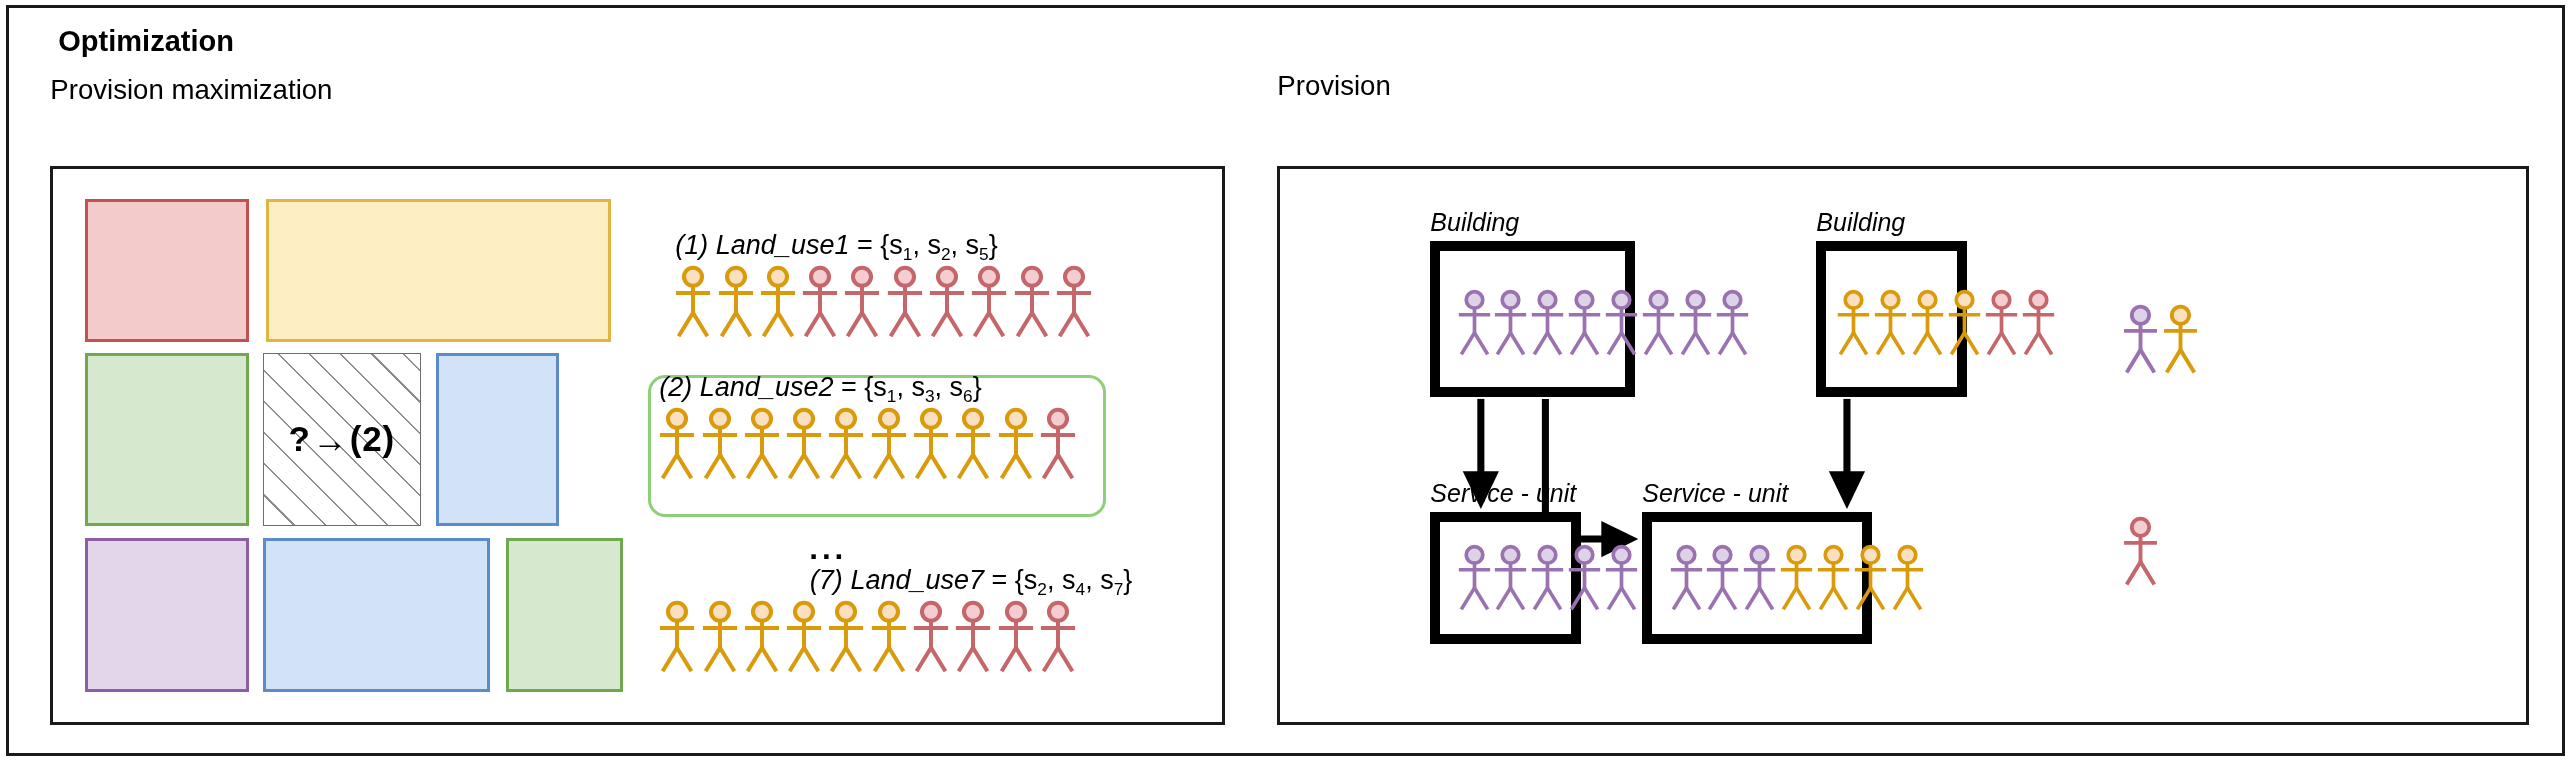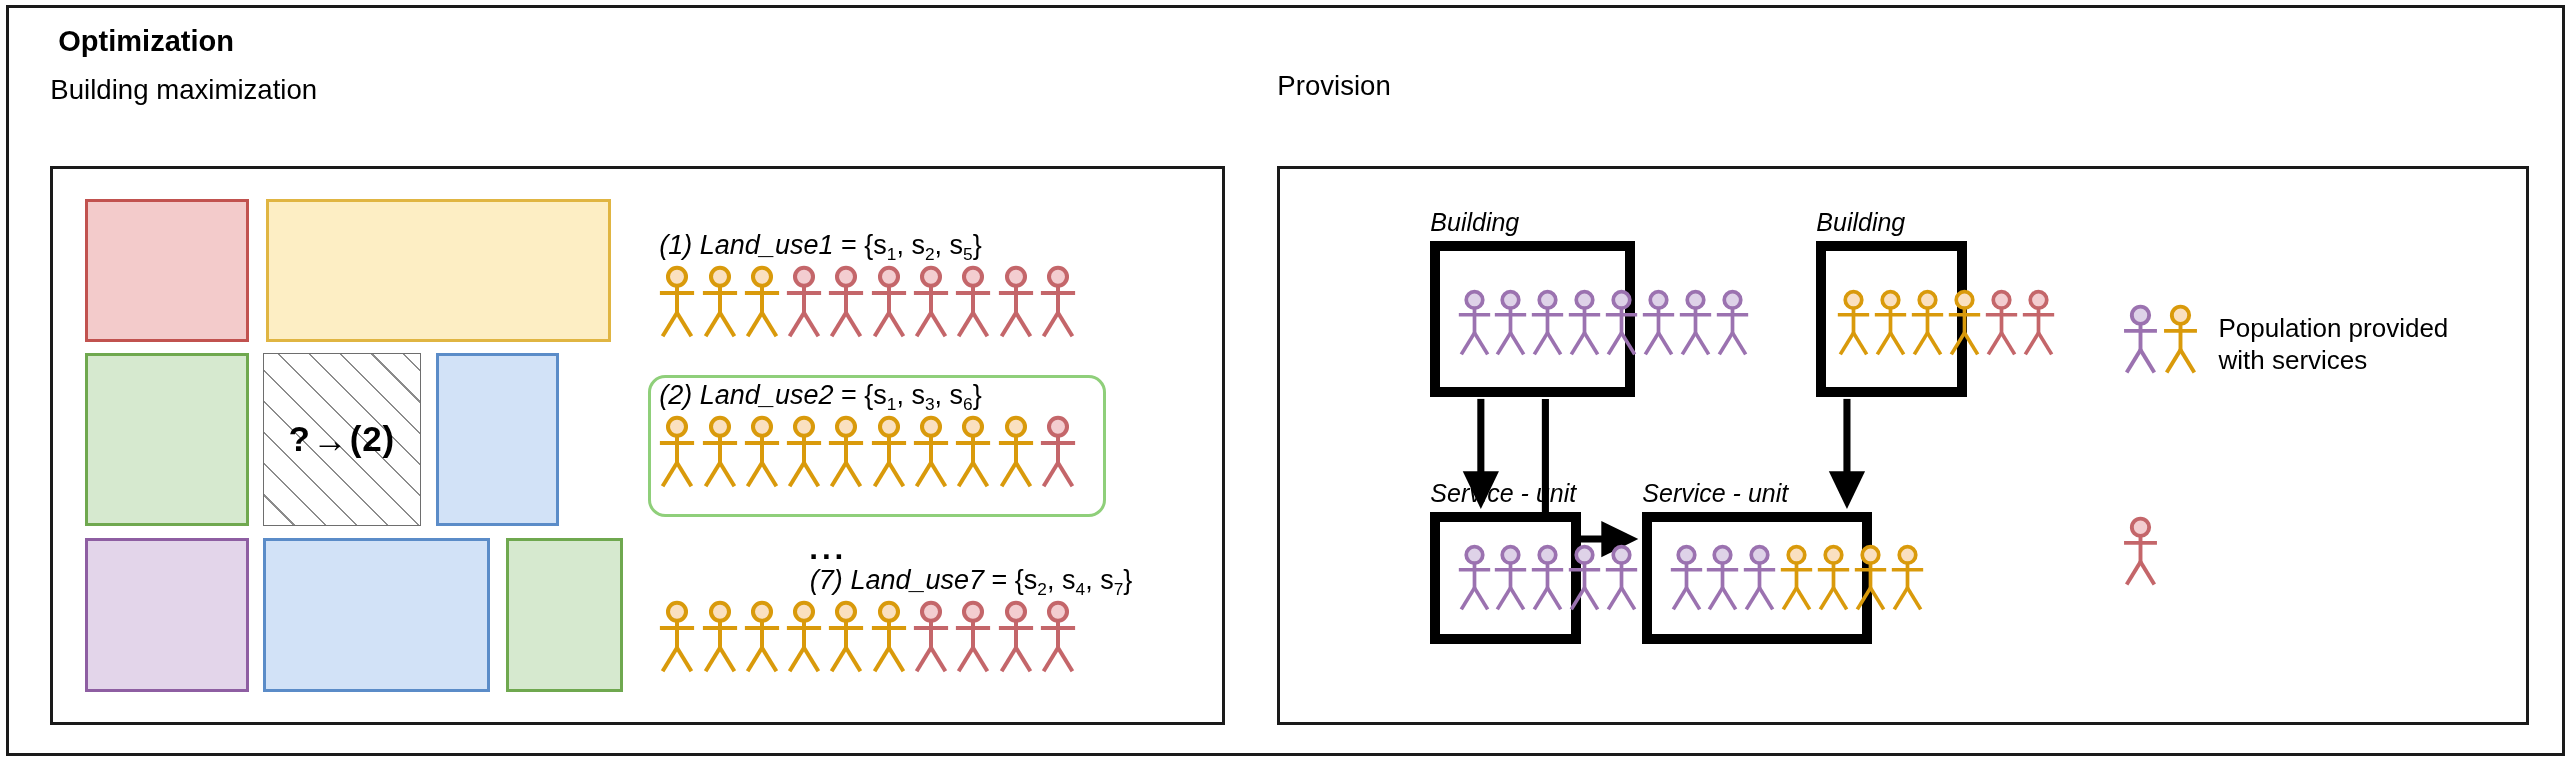--- a/index.html
+++ b/index.html
@@ -166,21 +166,21 @@
     padding-top: 7.9px;
   }
 </style>
 </head>
 <body>
 
 <div class="outer-frame">
 
   <div class="opt-title">Optimization</div>
 
-  <div class="panel-heading heading-left">Building maximization</div>
+  <div class="panel-heading heading-left">Provision maximization</div>
 
   <div class="panel-heading heading-right">Provision</div>
 
   <div class="panel panel-left">
 
     <div class="grid-area">
       <div class="cell" style="left:0px;   top:0px;   width:164px; height:143px; background:#f3cbcb; border-color:#c1524f;"></div>
 
       <div class="cell" style="left:181px; top:0px;   width:345px; height:143px; background:#fdeec4; border-color:#e0b542;"></div>
 
@@ -198,21 +198,21 @@
 
       <div class="cell" style="left:0px;   top:339px; width:164px; height:154px; background:#e3d5ea; border-color:#8e5ea2;"></div>
 
       <div class="cell" style="left:178px; top:339px; width:227px; height:154px; background:#d2e2f7; border-color:#5b8cc8;"></div>
 
       <div class="cell" style="left:421px; top:339px; width:117px; height:154px; background:#d6e9cf; border-color:#6fa84f;"></div>
     </div>
 
     <div class="formula-block">
 
-      <div class="formula-row" style="top:63px;">
+      <div class="formula-row" style="top:63px;margin-left:16px;">
         <div class="formula-text">
           <span>(1)</span>
           <span>Land_use1</span>
           <span class="braced">=</span>
           <span class="braced">{s<sub>1</sub>, s<sub>2</sub>, s<sub>5</sub>}</span>
         </div>
         <div class="fig-row" style="top: 33px; gap: 6.3px;">
             <svg viewBox="0 0 40 82" width="36" height="74" class="fig">
               <circle cx="20" cy="13" r="10" fill="#fae0c0" stroke="#d99a0b" stroke-width="4.5"></circle>
               <line x1="20" y1="23" x2="20" y2="54" stroke="#d99a0b" stroke-width="4.5"></line>
@@ -280,21 +280,21 @@
               <circle cx="20" cy="13" r="10" fill="#f3cdd0" stroke="#c4666a" stroke-width="4.5"></circle>
               <line x1="20" y1="23" x2="20" y2="54" stroke="#c4666a" stroke-width="4.5"></line>
               <line x1="1" y1="31" x2="39" y2="31" stroke="#c4666a" stroke-width="4.5"></line>
               <line x1="20" y1="53" x2="4" y2="79" stroke="#c4666a" stroke-width="4.5"></line>
               <line x1="20" y1="53" x2="36" y2="79" stroke="#c4666a" stroke-width="4.5"></line>
             </svg>
           </div>
       </div>
 
       <div class="highlight-box" style="left:-11px; top:206px; width:458px; height:142px;"></div>
-      <div class="formula-row" style="top:213px;">
+      <div class="formula-row" style="top:205px;">
         <div class="formula-text">
           <span>(2)</span>
           <span>Land_use2</span>
           <span class="braced">=</span>
           <span class="braced">{s<sub>1</sub>, s<sub>3</sub>, s<sub>6</sub>}</span>
         </div>
         <div class="fig-row" style="top: 33px; gap: 6.3px;">
             <svg viewBox="0 0 40 82" width="36" height="74" class="fig">
               <circle cx="20" cy="13" r="10" fill="#fae0c0" stroke="#d99a0b" stroke-width="4.5"></circle>
               <line x1="20" y1="23" x2="20" y2="54" stroke="#d99a0b" stroke-width="4.5"></line>
@@ -691,22 +691,20 @@
             <line x1="20" y1="53" x2="36" y2="79" stroke="#9b72b0" stroke-width="4.5"></line>
           </svg>
           <svg viewBox="0 0 40 82" width="35" height="71" class="fig">
             <circle cx="20" cy="13" r="10" fill="#fae0c0" stroke="#d99a0b" stroke-width="4.5"></circle>
             <line x1="20" y1="23" x2="20" y2="54" stroke="#d99a0b" stroke-width="4.5"></line>
             <line x1="1" y1="31" x2="39" y2="31" stroke="#d99a0b" stroke-width="4.5"></line>
             <line x1="20" y1="53" x2="4" y2="79" stroke="#d99a0b" stroke-width="4.5"></line>
             <line x1="20" y1="53" x2="36" y2="79" stroke="#d99a0b" stroke-width="4.5"></line>
           </svg>
         </div>
-      <div class="legend-text">Population provided
-with services</div>
     </div>
 
     <div class="legend-item" style="left:843px; top:347px;">
       <div class="legend-figs" style="gap: 4.7px;">
           <svg viewBox="0 0 40 82" width="35" height="71" class="fig">
             <circle cx="20" cy="13" r="10" fill="#f3cdd0" stroke="#c4666a" stroke-width="4.5"></circle>
             <line x1="20" y1="23" x2="20" y2="54" stroke="#c4666a" stroke-width="4.5"></line>
             <line x1="1" y1="31" x2="39" y2="31" stroke="#c4666a" stroke-width="4.5"></line>
             <line x1="20" y1="53" x2="4" y2="79" stroke="#c4666a" stroke-width="4.5"></line>
             <line x1="20" y1="53" x2="36" y2="79" stroke="#c4666a" stroke-width="4.5"></line>

